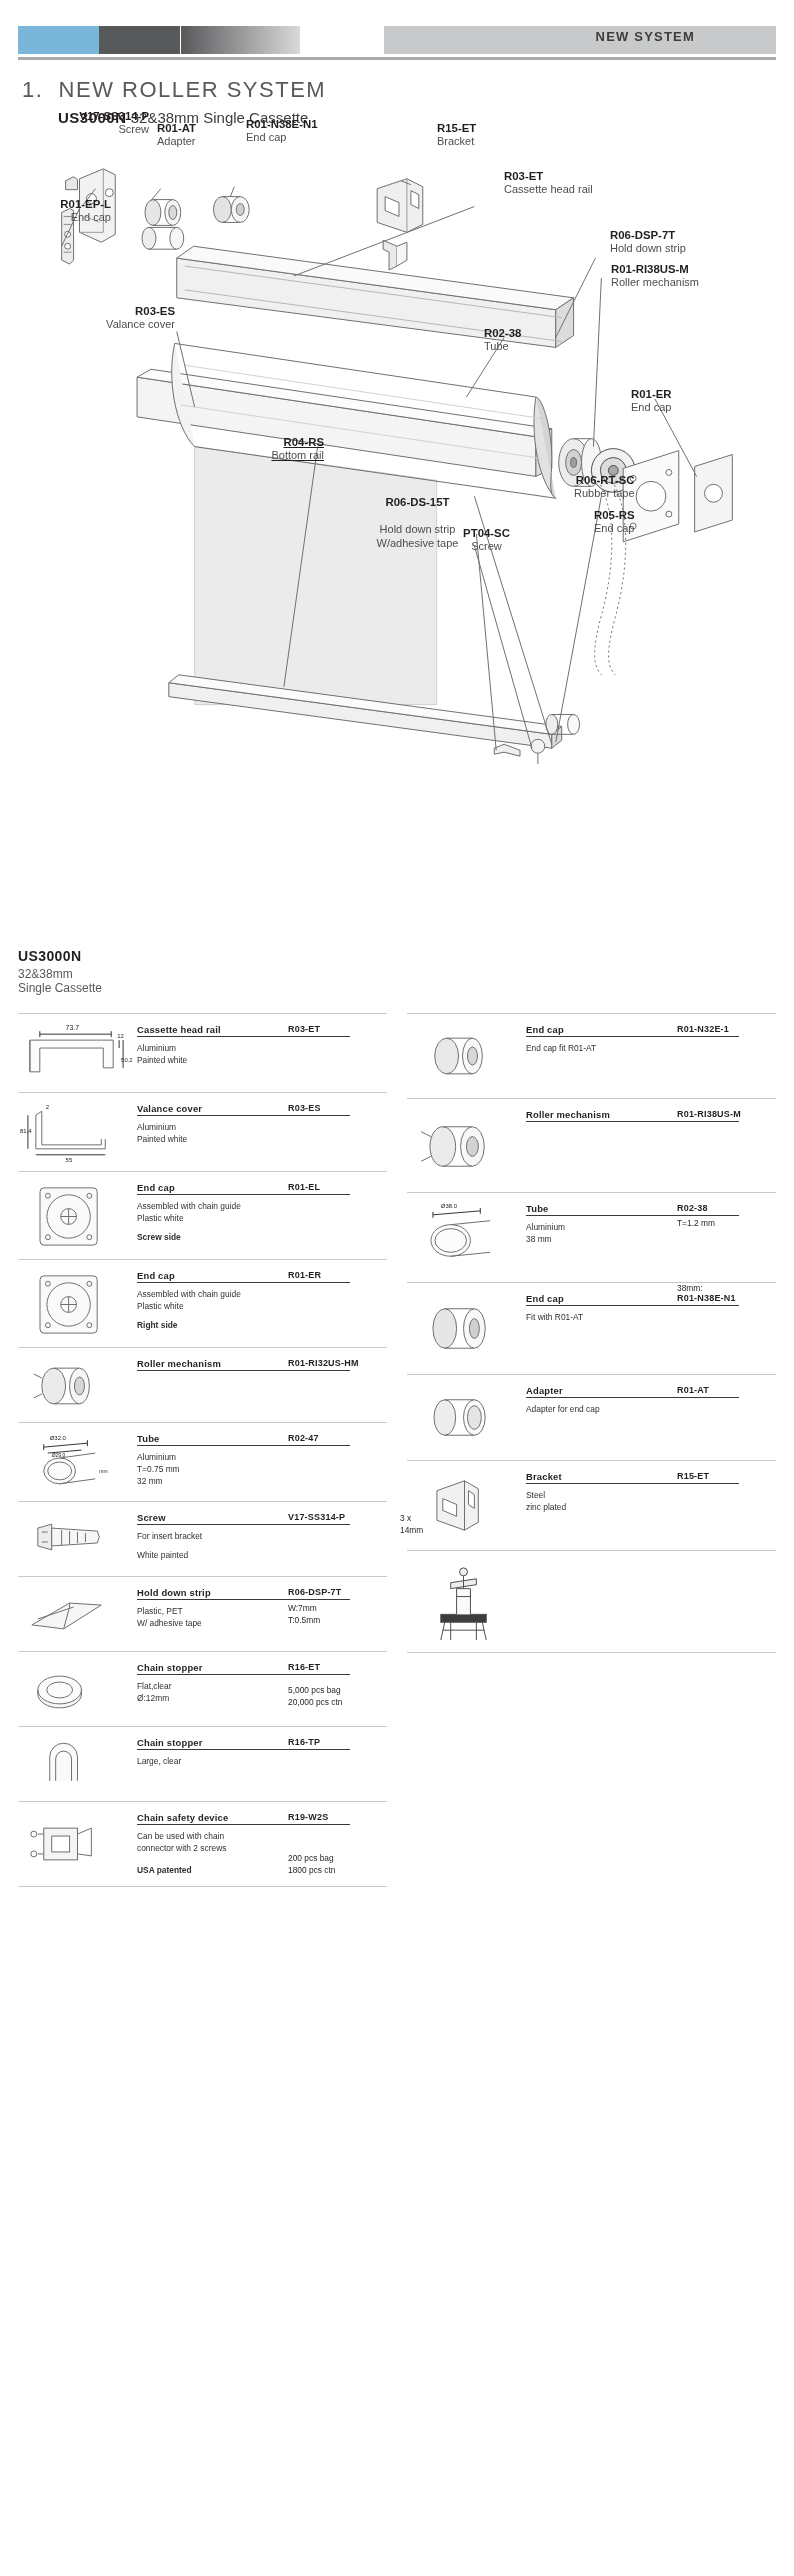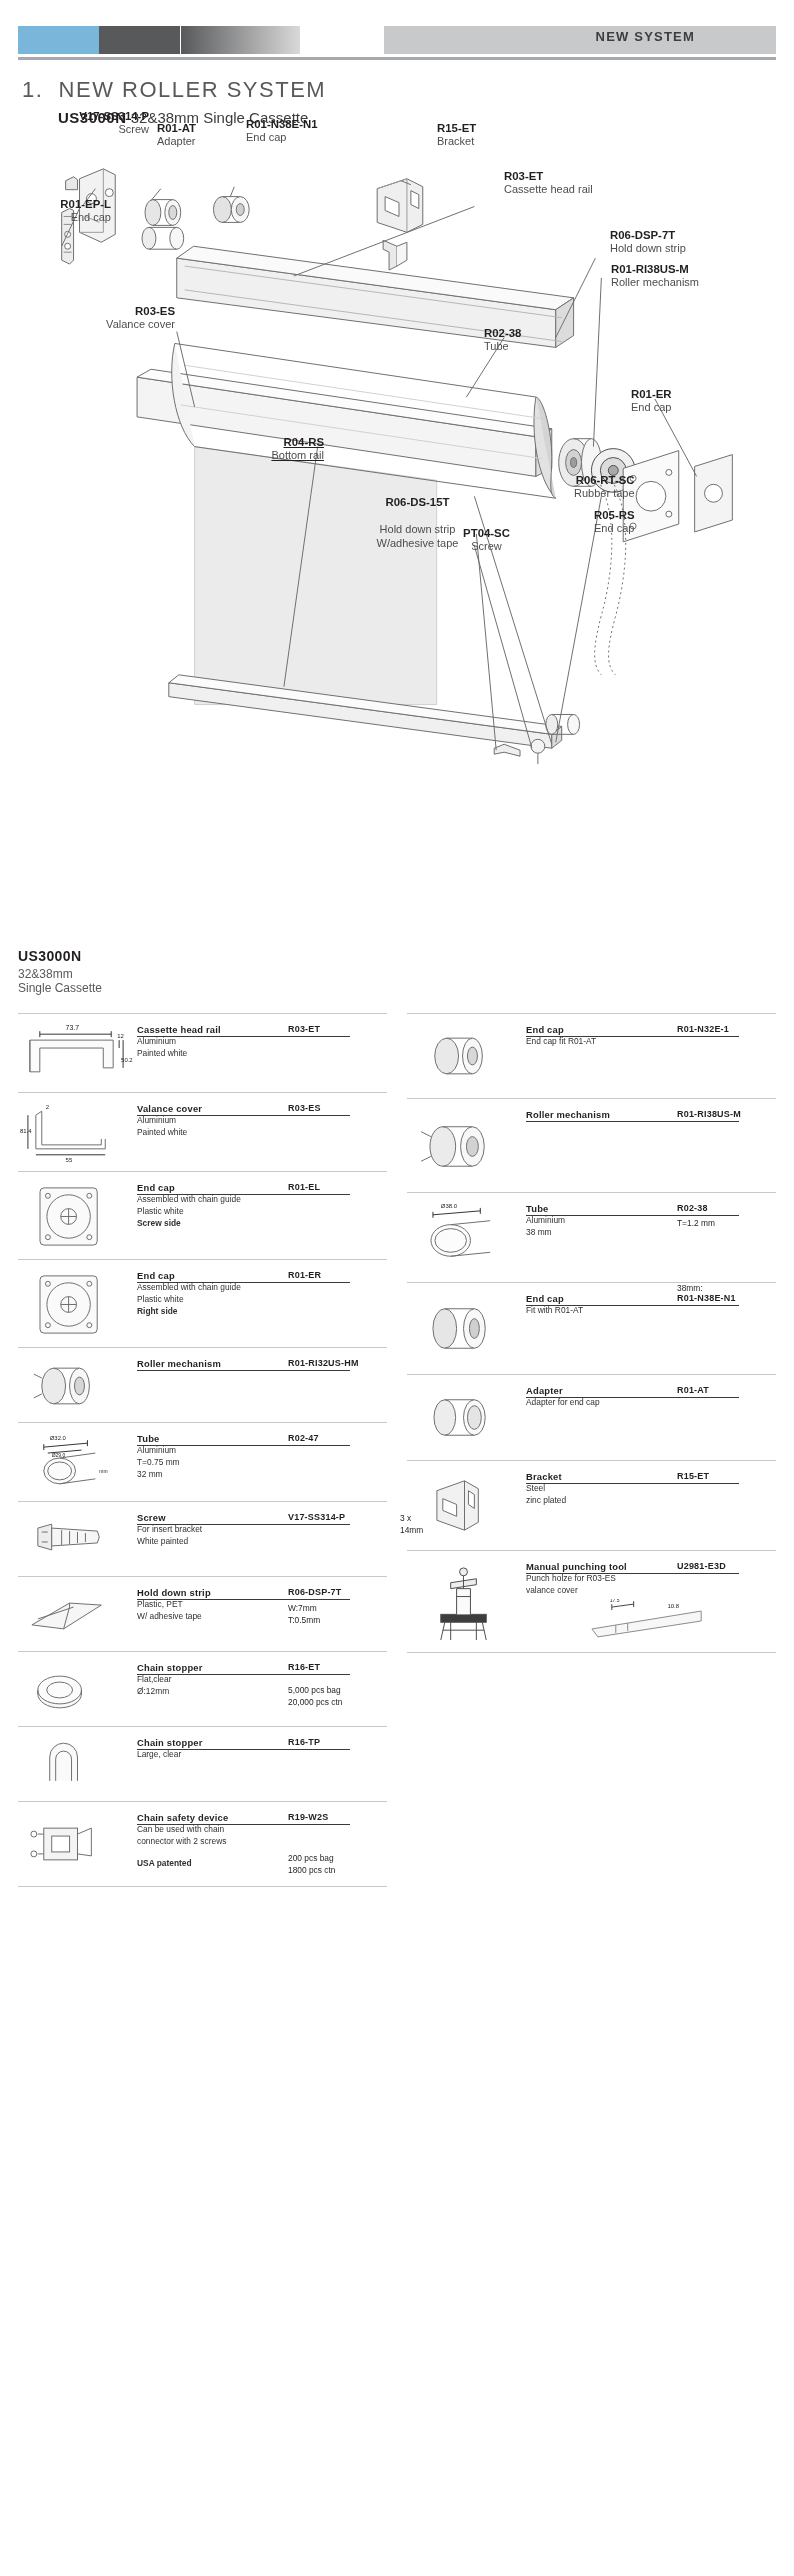--- a/index.html
+++ b/index.html
@@ -89,21 +89,21 @@
   }
   .cell-txt { flex: 1; position: relative; padding-top: 2px; }
   .cell-txt .name {
     font-size: 9.4px; font-weight: bold; letter-spacing: 0.2px;
   }
   .cell-txt .code {
     position: absolute; left: 151px; top: 2px;
     font-size: 9px; font-weight: bold; letter-spacing: 0.2px;
   }
   .cell-txt .d {
-    font-size: 8.4px; color:#303030; line-height: 1.45;
+    font-size: 8.4px; color:#303030; margin-top: 7px; line-height: 1.45;
   }
   .cell-txt .d.b { font-weight: bold; }
   .cell-txt .qty {
     position: absolute; left: 151px; font-size: 8.4px; line-height:1.45;
   }
   .underline {
     position:absolute; left:0; top:14px; width:213px; height:1px; background:#3a3a3a;
   }
   svg { display:block; }
 </style>
@@ -739,34 +739,17 @@
             <path d="M38,64 L34,82 M76,64 L80,82 M44,64 L44,82 M70,64 L70,82"></path>
             <path d="M36,72 L78,72"></path>
             <path d="M50,56 L50,30 L64,30 L64,56" fill="#fafafa"></path>
             <path d="M50,38 L64,38"></path>
             <path d="M44,30 L70,26 L70,20 L44,24 Z" fill="#ededed"></path>
             <path d="M57,30 L57,16"></path>
             <circle cx="57" cy="13" r="4" fill="#efefef"></circle>
           </g>
         </svg>
       </div>
-      <div class="cell-txt">
-        <div class="underline"></div>
-        <div class="name">Manual punching tool</div>
-        <div class="code">U2981-E3D</div>
-        <div class="d" style="white-space:pre-line">Punch holze for R03-ES
-valance cover</div>
-        <svg width="149" height="42" viewBox="0 0 150 42" style="position:absolute;left:56px;top:40px">
-          <g fill="none" stroke="#8a8b8d" stroke-width="1">
-            <path d="M10,30 L120,12 L120,22 L16,38 Z" fill="#f7f7f7"></path>
-            <path d="M34,26 L34,34 M46,24 L46,32"></path>
-            <path d="M30,8 L52,5" stroke="#444"></path>
-            <path d="M30,5 L30,11 M52,2 L52,8" stroke="#444"></path>
-          </g>
-          <text x="86" y="9" font-size="6" fill="#222" font-family="Liberation Sans">10.8</text>
-          <text x="28" y="3" font-size="5" fill="#222" font-family="Liberation Sans">17.5</text>
-        </svg>
-      </div>
     </div>
 
   </div>
 </div>
 
 
 </body></html>

